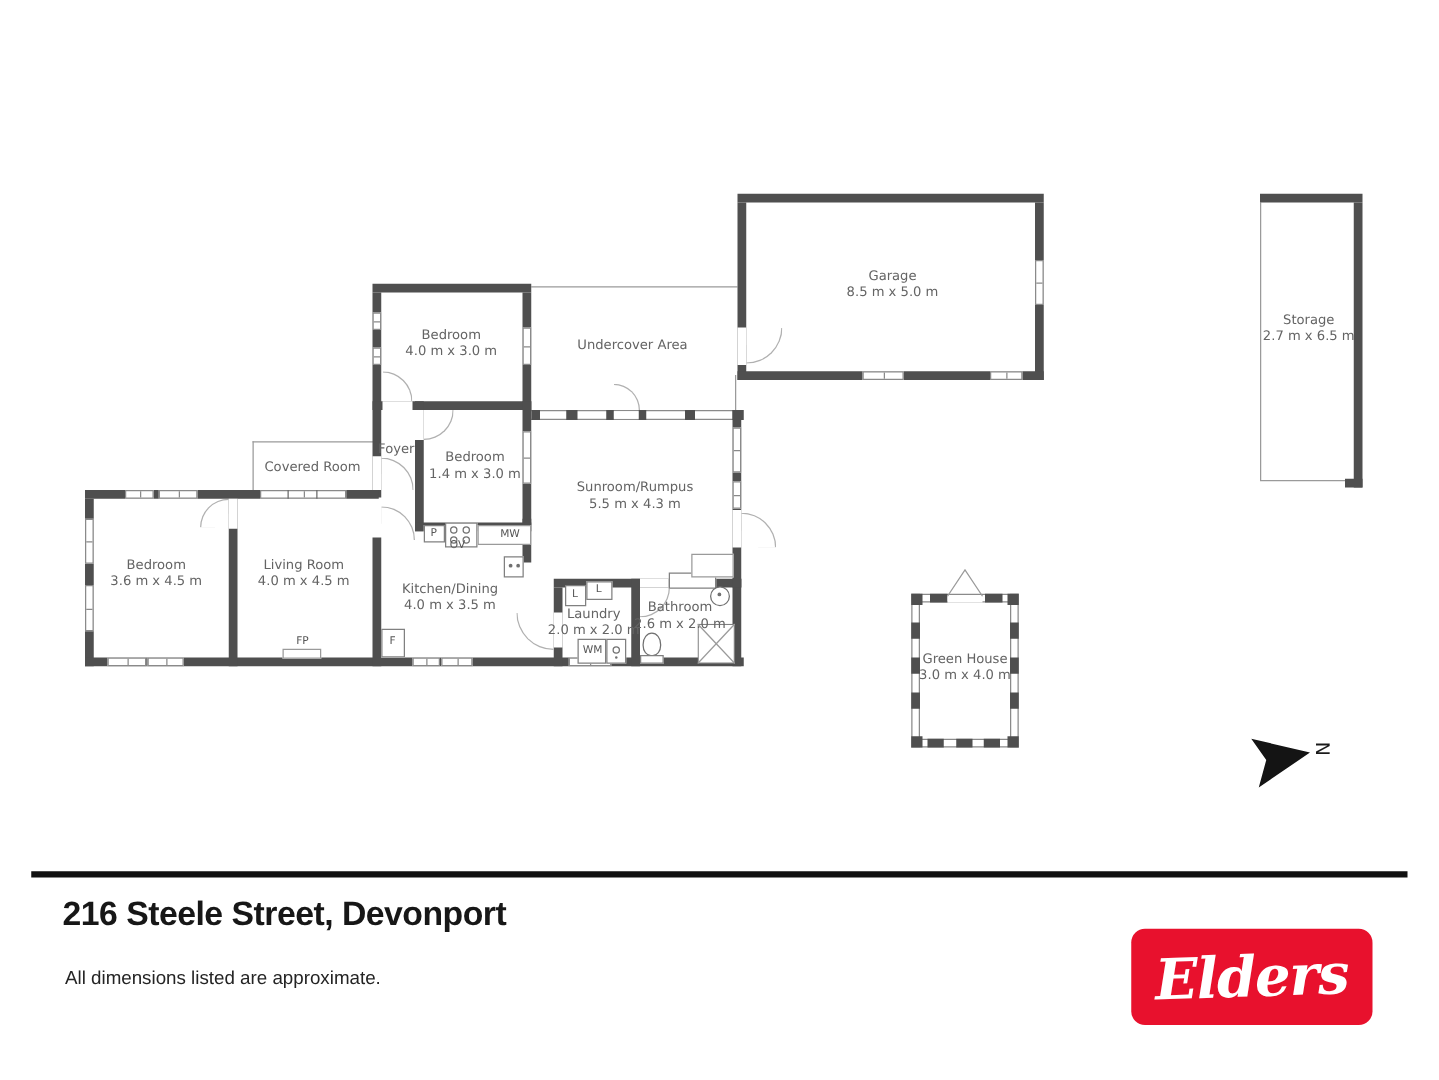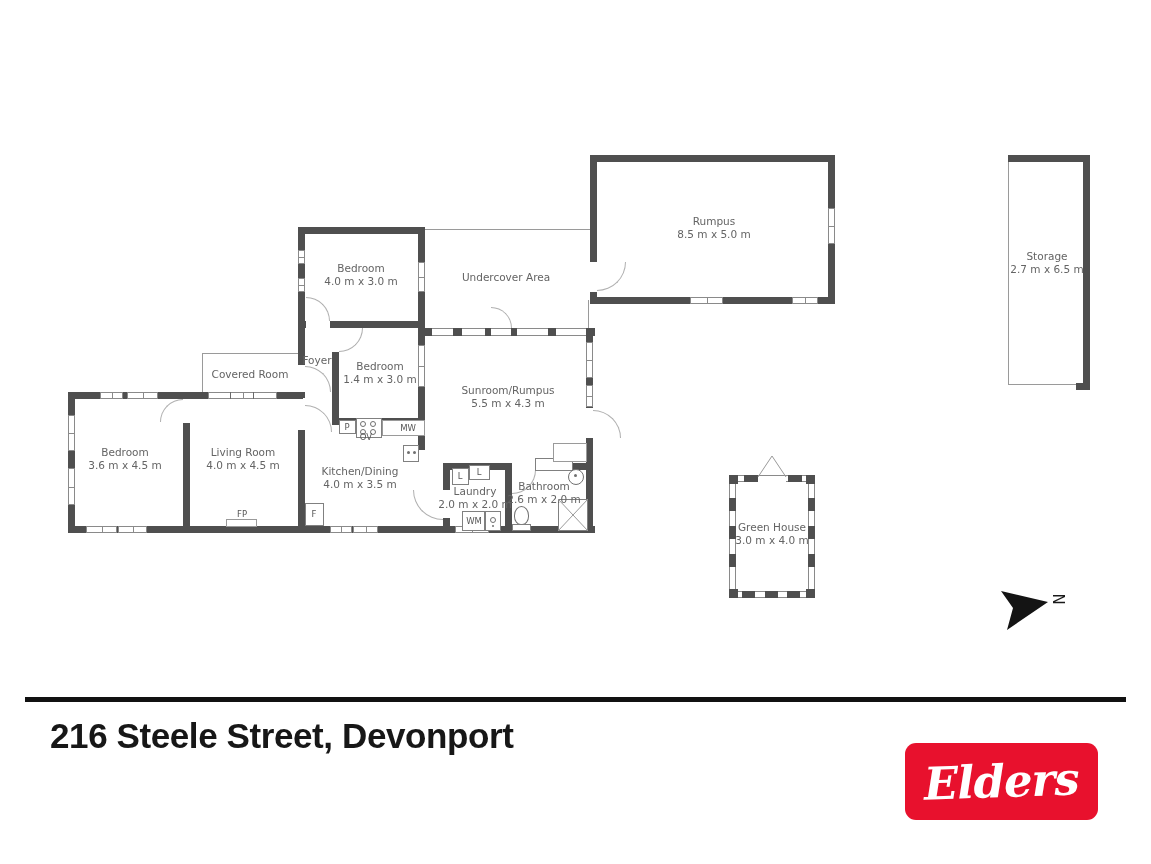--- a/index.html
+++ b/index.html
@@ -31,21 +31,21 @@
   
   .rlabel{position:absolute;transform:translate(-50%,-50%);text-align:center;color:#646464;
           font-size:10.5px;line-height:13px;white-space:nowrap;}
   .flabel{position:absolute;transform:translate(-50%,-50%);color:#565656;font-size:8.5px;line-height:9px;white-space:nowrap;}
   
   .gh{position:absolute;background:#fff;border:1px solid #8a8a8a;box-sizing:border-box;}
   .ghd{position:absolute;background:#4f4f4f;}
   
   .bar{position:absolute;background:#111;}
   .title{position:absolute;color:#171717;font-family:"Liberation Sans",sans-serif;
-         font-weight:bold;font-size:35px;letter-spacing:-0.4px;}
+         font-weight:bold;font-size:27px;letter-spacing:-0.4px;}
   .note{position:absolute;color:#242424;font-family:"Liberation Sans",sans-serif;font-size:15px;}
   .logo{position:absolute;background:#e8112d;border-radius:11px;display:flex;align-items:center;justify-content:center;}
   .logo span{color:#fff;font-family:"DejaVu Serif",serif;font-style:italic;font-weight:bold;
              font-size:45px;letter-spacing:-1px;transform:rotate(-2deg);}
   .north-n{position:absolute;color:#1a1a1a;font-size:15px;transform:rotate(90deg);}
 </style>
 </head>
 <body>
 
 <div id="page">
@@ -197,21 +197,21 @@
 
   <div class="rlabel" style="left:361px;top:275px">
     <div>Bedroom</div>
     <div>4.0 m x 3.0 m</div>
   </div>
   <div class="rlabel" style="left:506px;top:277px">
     <div>Undercover Area</div>
     <div></div>
   </div>
   <div class="rlabel" style="left:714px;top:228px">
-    <div>Rumpus</div>
+    <div>Garage</div>
     <div>8.5 m x 5.0 m</div>
   </div>
   <div class="rlabel" style="left:1047px;top:263px">
     <div>Storage</div>
     <div>2.7 m x 6.5 m</div>
   </div>
   <div class="rlabel" style="left:250px;top:374px">
     <div>Covered Room</div>
     <div></div>
   </div>
@@ -261,17 +261,18 @@
   <div class="flabel" style="left:460px;top:476px">L</div>
   <div class="flabel" style="left:479px;top:472px">L</div>
 
   <svg class="abs" style="left:998px;top:585px" width="58" height="48" viewBox="0 0 58 48">
     <polygon points="3,6 50,17 9,45 15,23" fill="#141414"></polygon>
   </svg>
   <div class="north-n" style="left:1052px;top:590px">N</div>
 
   <div class="bar" style="left:25px;top:697px;width:1101px;height:5px"></div>
   <div class="title" style="left:50px;top:716px">216 Steele Street, Devonport</div>
+  <div class="note" style="left:52px;top:774px">All dimensions listed are approximate.</div>
   <div class="logo" style="left:905px;top:743px;width:193px;height:77px">
     <span>Elders</span>
   </div>
 
 </div>
 
 </body></html>

